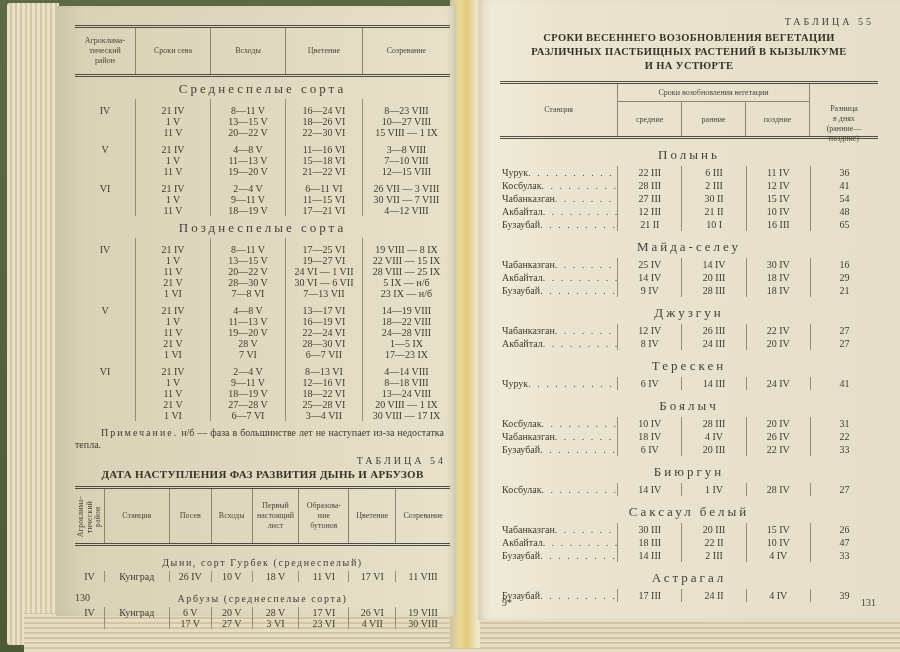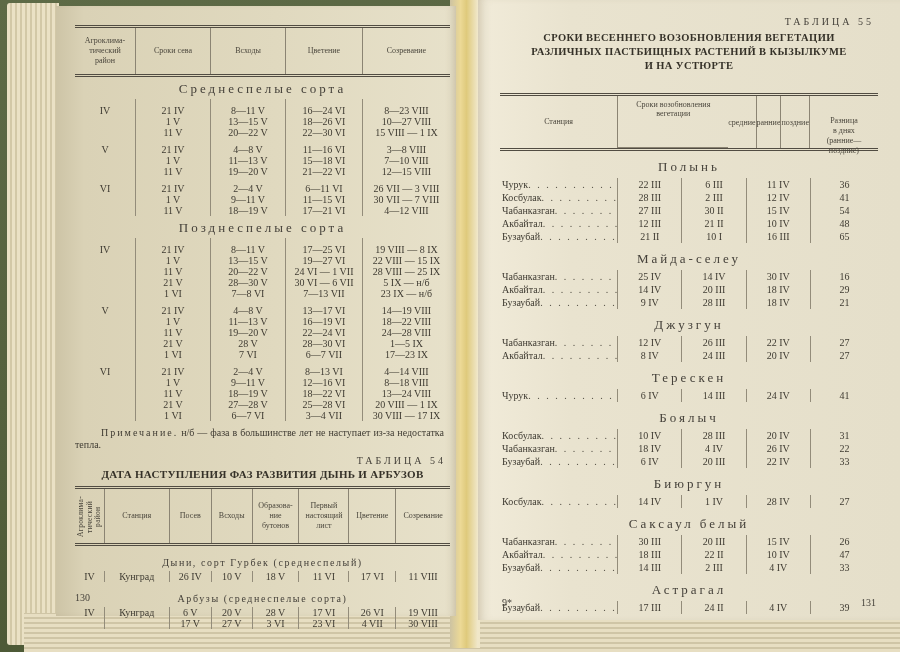--- a/index.html
+++ b/index.html
@@ -64,26 +64,26 @@
   .t54 .c:nth-child(7),.t54-h .hc:nth-child(7){width:12.5%;}
   .t54 .c:nth-child(8),.t54-h .hc:nth-child(8){width:14.6%;}
   .vert{writing-mode:vertical-rl;transform:rotate(180deg);font-size:7.5px;line-height:8.5px;
         margin:auto;letter-spacing:.3px;}
   .sec54{letter-spacing:1.6px;font-size:10px;margin:10px 0 2px;}
   .t54 .c{white-space:pre-line;padding:0 1px;}
   .pageno{position:absolute;bottom:13px;font-size:10px;color:#45413a;}
   .pageno-left{left:19px;}
   
   .t55-title{text-align:center;font-weight:700;font-size:10.5px;line-height:14px;
-             letter-spacing:.4px;color:#353128;white-space:pre-line;margin:4px 0 20px;}
+             letter-spacing:.4px;color:#353128;white-space:pre-line;margin:4px 0 8px;}
   .h55{display:flex;align-items:stretch;height:52px;}
   .h55 .cell{display:flex;align-items:center;justify-content:center;text-align:center;
              font-size:8px;line-height:10px;color:#4a463c;}
   .h-station{width:31%;}
-  .h-group{width:51%;display:flex;flex-direction:row;
+  .h-group{width:51%;display:flex;flex-direction:column;
            border-left:1px solid #8b8473;border-right:1px solid #8b8473;}
   .h-group-label{border-bottom:1px solid #8b8473;padding:4px 2px;font-size:8px;
                  text-align:center;color:#4a463c;}
   .h-subrow{display:flex;flex:1;}
   .h-subrow .sub{flex:1;border-left:1px solid #8b8473;display:flex;align-items:center;
                  justify-content:center;font-size:8px;color:#4a463c;}
   .h-subrow .sub:first-child{border-left:none;}
   .h-diff{width:18%;white-space:pre-line;font-size:7.5px;line-height:9px;margin-top:28px;}
   .t55r .c{line-height:13px;}
   .t55r .c:nth-child(1){width:31%;display:flex;text-align:left;padding-left:2px;overflow:hidden;}
@@ -296,26 +296,26 @@
 
   <div>
     <div class="rule"></div>
     <div class="hrow t54-h">
       <div class="hc"><span class="vert">Агроклима-
 тический
 район</span></div>
       <div class="hc">Станция</div>
       <div class="hc">Посев</div>
       <div class="hc">Всходы</div>
+      <div class="hc">Первый
+настоящий
+лист</div>
       <div class="hc">Образова-
 ние
 бутонов</div>
-      <div class="hc">Первый
-настоящий
-лист</div>
       <div class="hc">Цветение</div>
       <div class="hc">Созревание</div>
     </div>
     <div class="rule"></div>
     <div id="t54Body">
         <div class="sec sec54">Дыни, сорт Гурбек (среднеспелый)</div>
         <div class="r t54">
           <div class="c">IV</div>
           <div class="c">Кунград</div>
           <div class="c">26 IV</div>

